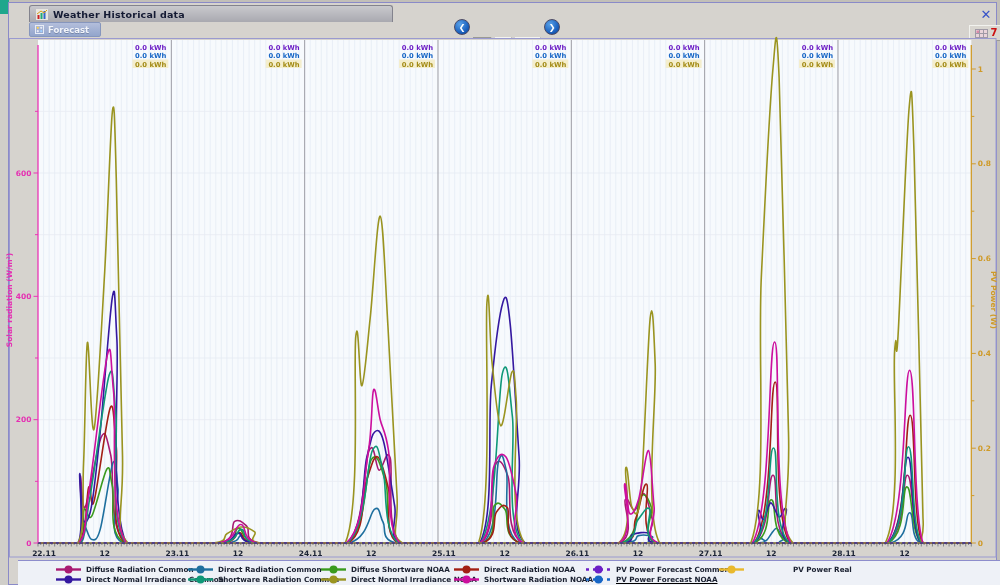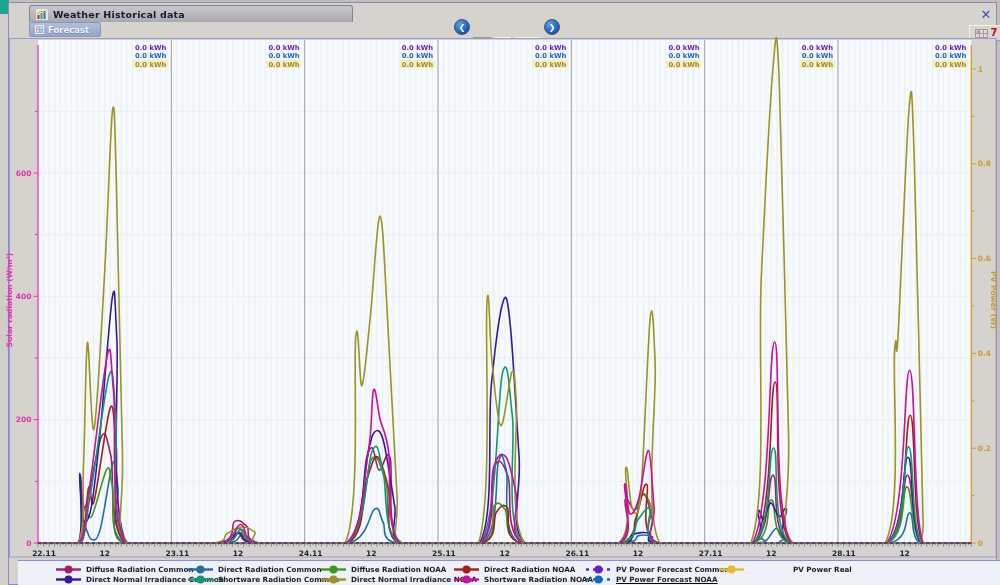--- a/index.html
+++ b/index.html
@@ -10,21 +10,21 @@
     -webkit-font-smoothing:antialiased;
   }
   .abs{position:absolute;}
   
   #app-edge{left:0;top:0;width:8px;height:585px;background:#d0cec9;border-right:1px solid #9b9bd0;}
   #teal-corner{left:0;top:0;width:9px;height:14px;background:#1ea78c;}
   
   #window{left:8px;top:2px;width:989px;height:583px;background:#d6d3ce;border:1px solid #8a8ac8;box-sizing:border-box;}
   
   #title-tab{
-    left:20px;top:2px;width:324px;height:17px;
+    left:20px;top:2px;width:364px;height:17px;
     background:linear-gradient(#c9c9cd,#a9a9b0);
     border:1px solid #83838d;border-bottom:none;border-radius:3px 3px 0 0;
     display:flex;align-items:center;gap:5px;padding:0 6px;box-sizing:border-box;
   }
   #title-tab span.txt{font-size:9.5px;font-weight:bold;color:#141a33;letter-spacing:.2px;}
   
   #forecast-btn{
     left:20px;top:19px;width:72px;height:15px;
     background:linear-gradient(#b3bedb,#93a5cc);
     border:1px solid #8696bd;border-radius:2px;
@@ -136,21 +136,21 @@
           <line x1="1" y1="4.5" x2="26" y2="4.5" stroke="#1e6f9e" stroke-width="2.4"></line>
           <circle cx="13.5" cy="4.5" r="4" fill="#1e6f9e"></circle>
         </svg>
         <span class="lbl">Direct Radiation Common</span>
       </div>
       <div class="leg-item" style="left: 302px; top: 3.5px;">
         <svg width="27" height="9">
           <line x1="1" y1="4.5" x2="26" y2="4.5" stroke="#3a9a1e" stroke-width="2.4"></line>
           <circle cx="13.5" cy="4.5" r="4" fill="#3a9a1e"></circle>
         </svg>
-        <span class="lbl">Diffuse Radiation NOAA</span>
+        <span class="lbl">Diffuse Shortware NOAA</span>
       </div>
       <div class="leg-item" style="left: 435px; top: 3.5px; text-align: center;">
         <svg width="27" height="9">
           <line x1="1" y1="4.5" x2="26" y2="4.5" stroke="#a32015" stroke-width="2.4"></line>
           <circle cx="13.5" cy="4.5" r="4" fill="#a32015"></circle>
         </svg>
         <span class="lbl">Direct Radiation NOAA</span>
       </div>
       <div class="leg-item" style="left: 567px; top: 3.5px;">
         <svg width="27" height="9">

